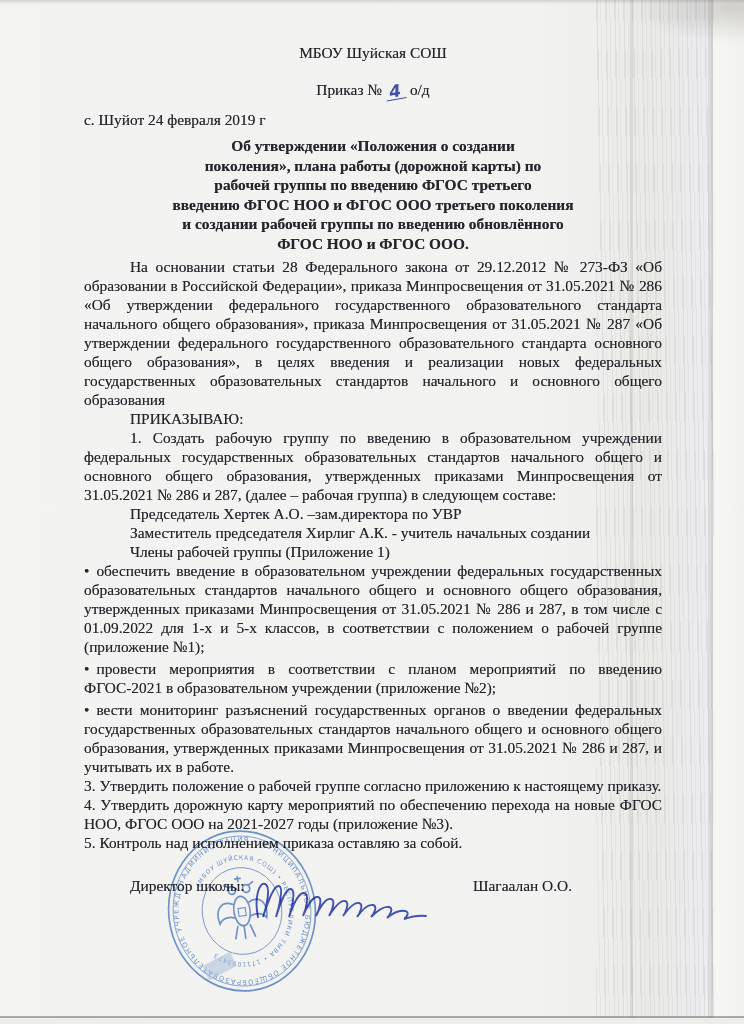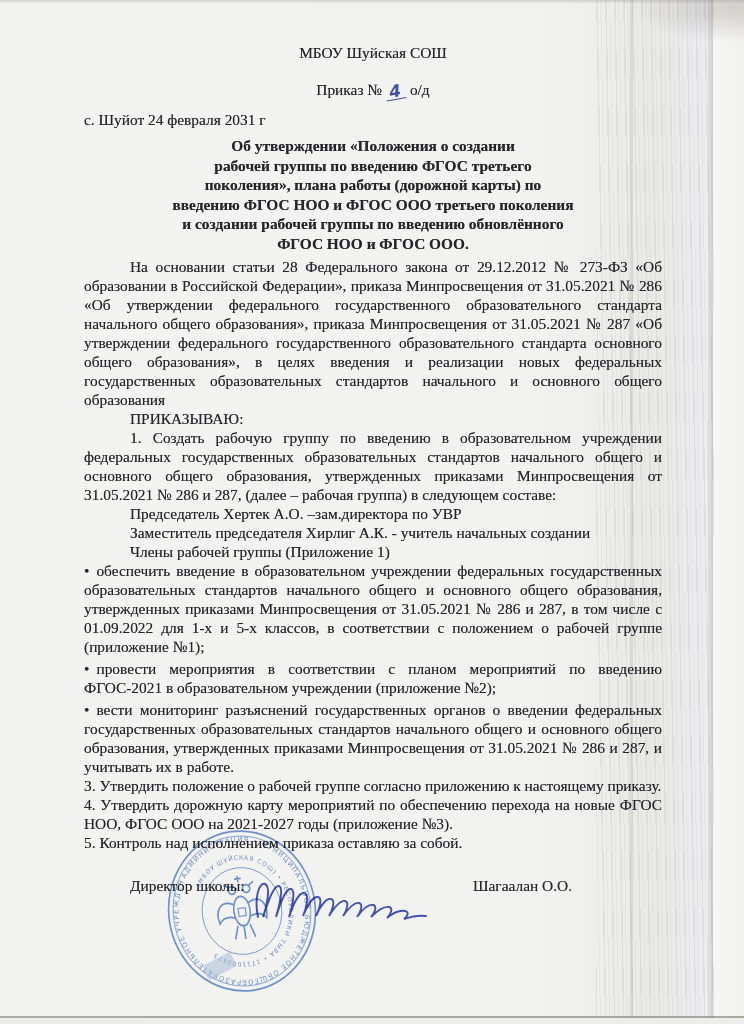--- a/index.html
+++ b/index.html
@@ -72,27 +72,27 @@
 
   <div class="content">
     <div class="center org">МБОУ Шуйская СОШ</div>
 
     <div class="center order-line">
       <span>Приказ №</span><span class="handnum">4</span><span>о/д</span>
     </div>
 
     <div class="place-date">
       <span>с. Шуй</span>
-      <span>от 24 февраля 2031 г</span>
+      <span>от 24 февраля 2019 г</span>
     </div>
 
     <div class="doc-title">
       <div>Об утверждении «Положения о создании</div>
+      <div>поколения», плана работы (дорожной карты) по</div>
       <div>рабочей группы по введению ФГОС третьего</div>
-      <div>поколения», плана работы (дорожной карты) по</div>
       <div>введению ФГОС НОО и ФГОС ООО третьего поколения</div>
       <div>и создании рабочей группы по введению обновлённого</div>
       <div>ФГОС НОО и ФГОС ООО.</div>
     </div>
 
     <p class="just indent" style="margin-top:4px">На основании статьи 28 Федерального закона от 29.12.2012 № 273-ФЗ «Об образовании в Российской Федерации», приказа Минпросвещения от 31.05.2021 № 286 «Об утверждении федерального государственного образовательного стандарта начального общего образования», приказа Минпросвещения от 31.05.2021 № 287 «Об утверждении федерального государственного образовательного стандарта основного общего образования», в целях введения и реализации новых федеральных государственных образовательных стандартов начального и основного общего образования</p>
     <p class="pad">ПРИКАЗЫВАЮ:</p>
     <p class="just indent">1. Создать рабочую группу по введению в образовательном учреждении федеральных государственных образовательных стандартов начального общего и основного общего образования, утвержденных приказами Минпросвещения от 31.05.2021 № 286 и 287, (далее – рабочая группа) в следующем составе:</p>
     <p class="pad">Председатель Хертек А.О. –зам.директора по УВР</p>
     <p class="pad">Заместитель председателя Хирлиг А.К. - учитель начальных создании</p>

